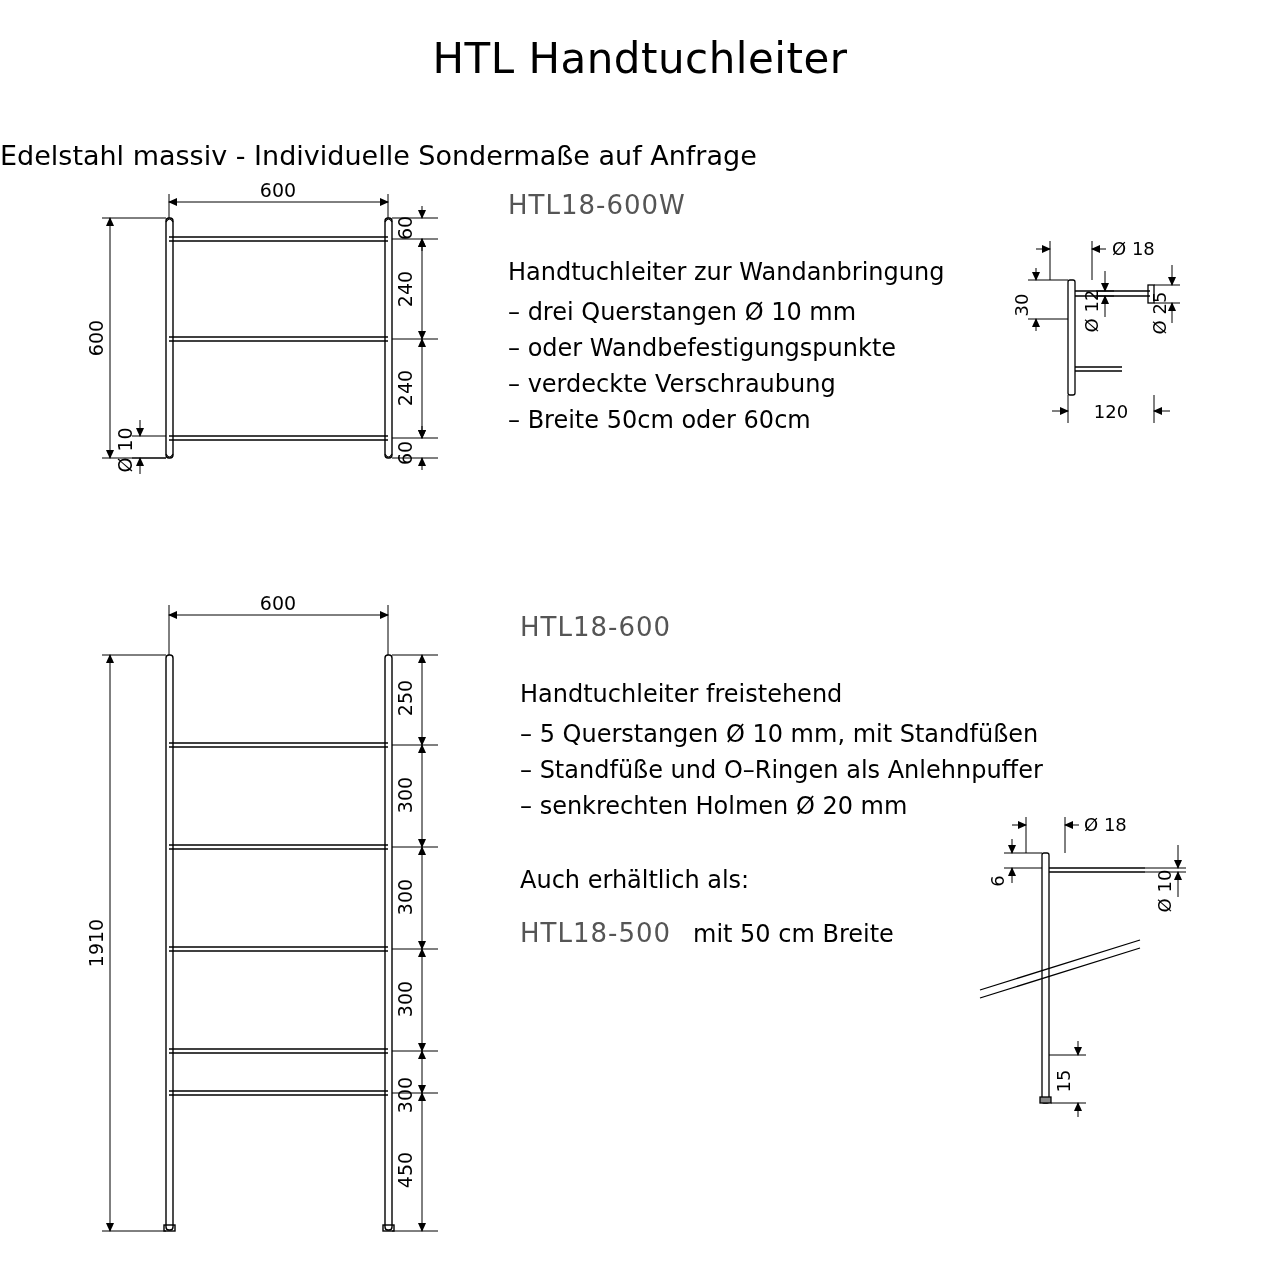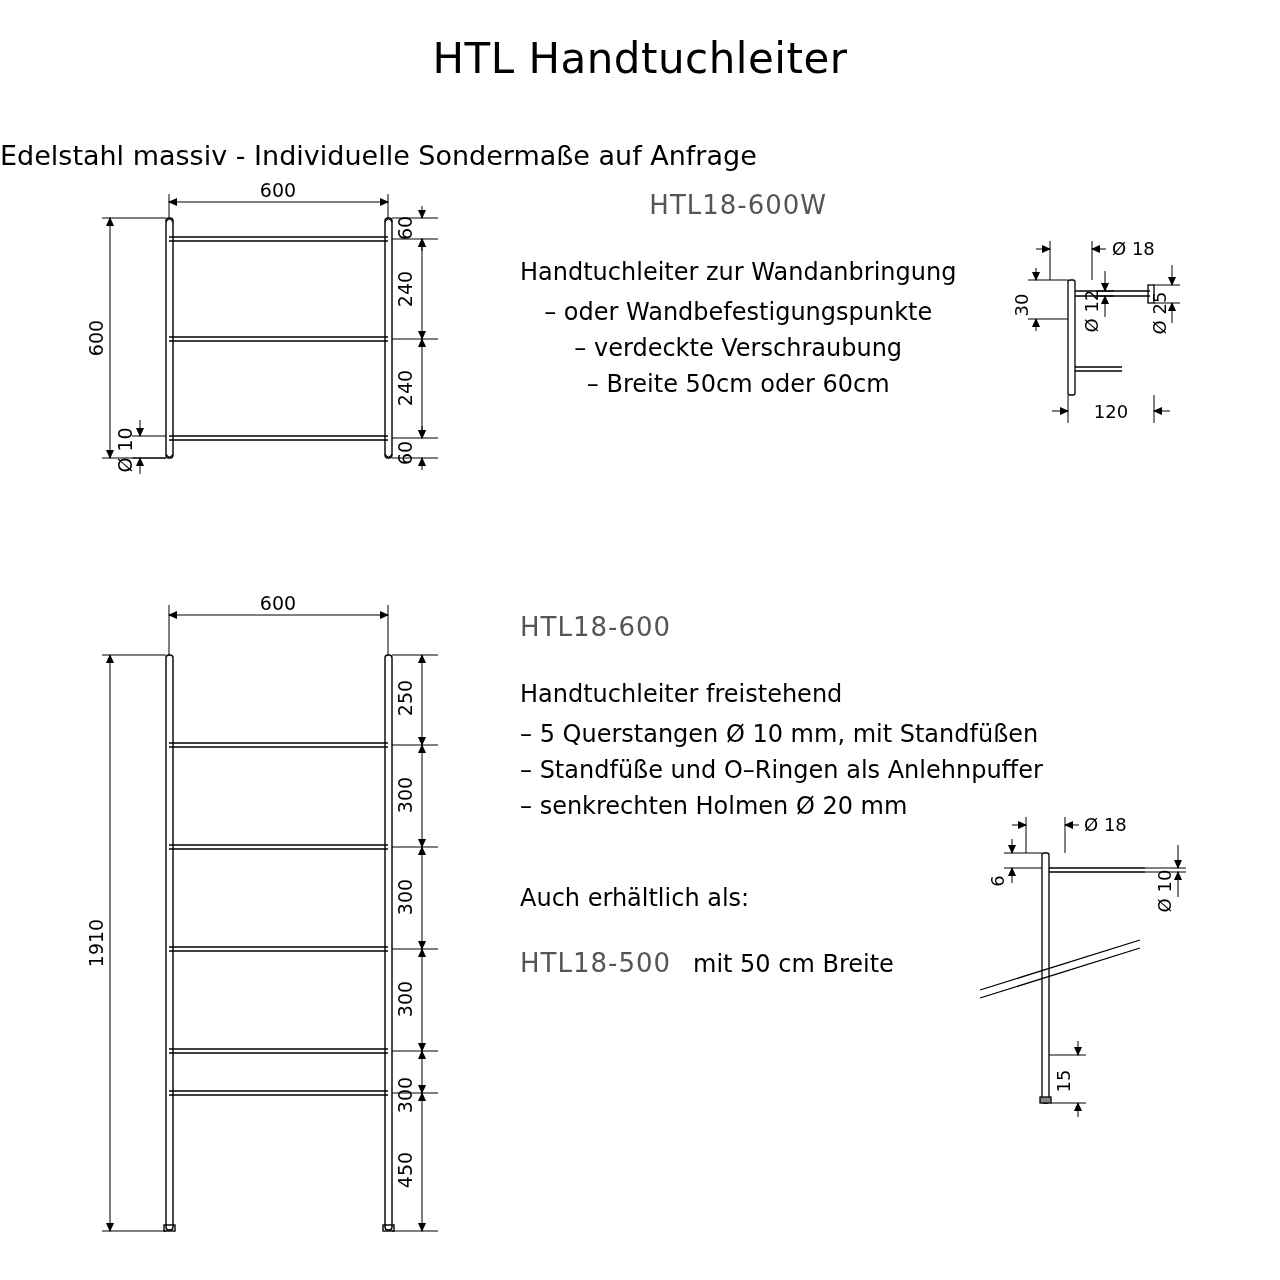--- a/index.html
+++ b/index.html
@@ -165,23 +165,24 @@
         <line x1="352" y1="256" x2="352" y2="268" marker-end="url(#arrR)"></line>
         <line x1="352" y1="300" x2="352" y2="288" marker-end="url(#arrR)"></line>
       </g>
       <text class="dim-text" x="342" y="58" text-anchor="middle" transform="rotate(-90 342 58)">60</text>
       <text class="dim-text" x="342" y="119" text-anchor="middle" transform="rotate(-90 342 119)">240</text>
       <text class="dim-text" x="342" y="218" text-anchor="middle" transform="rotate(-90 342 218)">240</text>
       <text class="dim-text" x="342" y="283" text-anchor="middle" transform="rotate(-90 342 283)">60</text>
     </svg>
   </div>
 
-  <div class="block" style="left:520px; top:190px;text-align:center;">
+  <div class="block" style="left:508px; top:190px;">
     <div class="model-code">HTL18-600W</div>
     <div class="desc-head">Handtuchleiter zur Wandanbringung</div>
+    <div class="desc-line">– drei Querstangen Ø 10 mm</div>
     <div class="desc-line">– oder Wandbefestigungspunkte</div>
     <div class="desc-line">– verdeckte Verschraubung</div>
     <div class="desc-line">– Breite 50cm oder 60cm</div>
   </div>
 
   <div class="block" style="left:1010px; top:215px;">
     <svg width="230" height="240" viewBox="0 0 230 240">
       <g stroke="#000" stroke-width="1.3" fill="none">
 
         <rect x="58" y="65" width="7" height="115" rx="2"></rect>
@@ -296,22 +297,22 @@
       <text class="dim-text" x="342" y="575" text-anchor="middle" transform="rotate(-90 342 575)">450</text>
     </svg>
   </div>
 
   <div class="block" style="left:520px; top:612px;">
     <div class="model-code">HTL18-600</div>
     <div class="desc-head">Handtuchleiter freistehend</div>
     <div class="desc-line">– 5 Querstangen Ø 10 mm, mit Standfüßen</div>
     <div class="desc-line">– Standfüße und O–Ringen als Anlehnpuffer</div>
     <div class="desc-line">– senkrechten Holmen Ø 20 mm</div>
-    <div class="avail-head" style="margin-top:64px;">Auch erhältlich als:</div>
-    <div class="alt-row" style="margin-top:36px;">
+    <div class="avail-head" style="margin-top:46px;">Auch erhältlich als:</div>
+    <div class="alt-row" style="margin-top:24px;">
       <span>HTL18-500</span><span class="alt-note">mit 50 cm Breite</span>
     </div>
   </div>
 
   <div class="block" style="left:960px; top:805px;">
     <svg width="280" height="320" viewBox="0 0 280 320">
       <g stroke="#000" stroke-width="1.3" fill="none">
 
         <rect x="82" y="48" width="7" height="250" rx="2"></rect>
 

